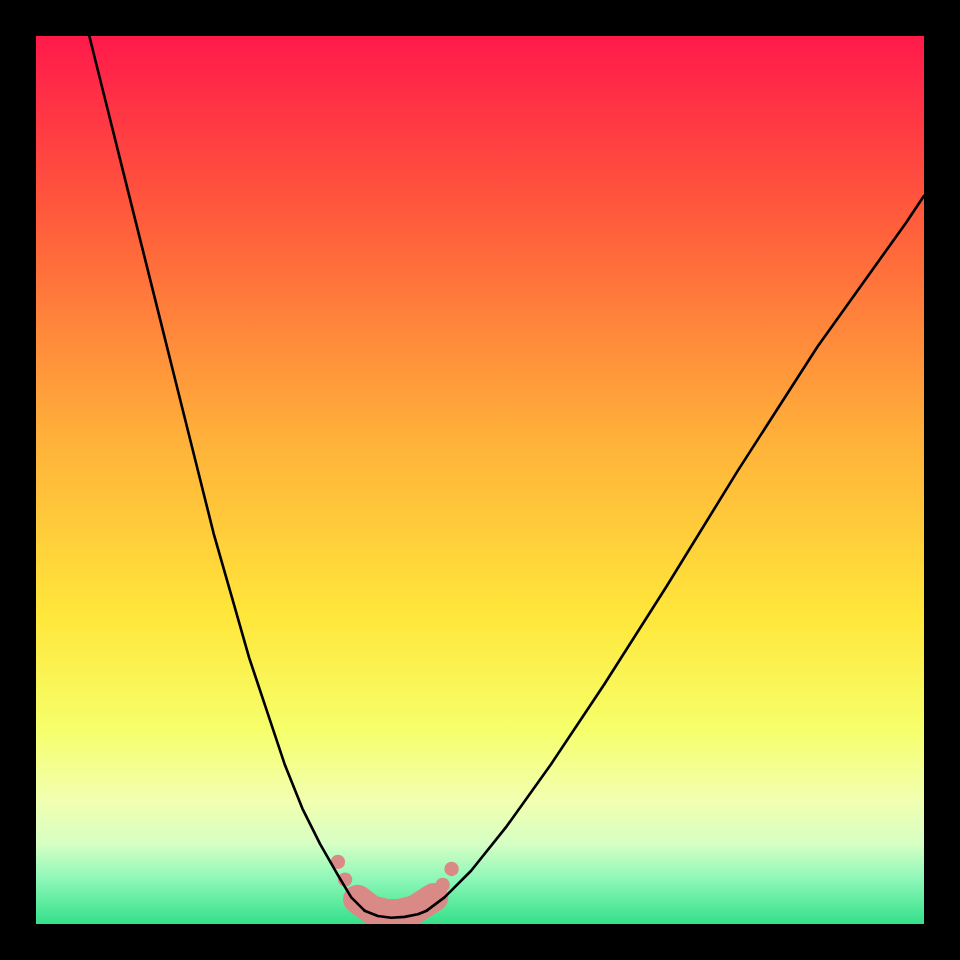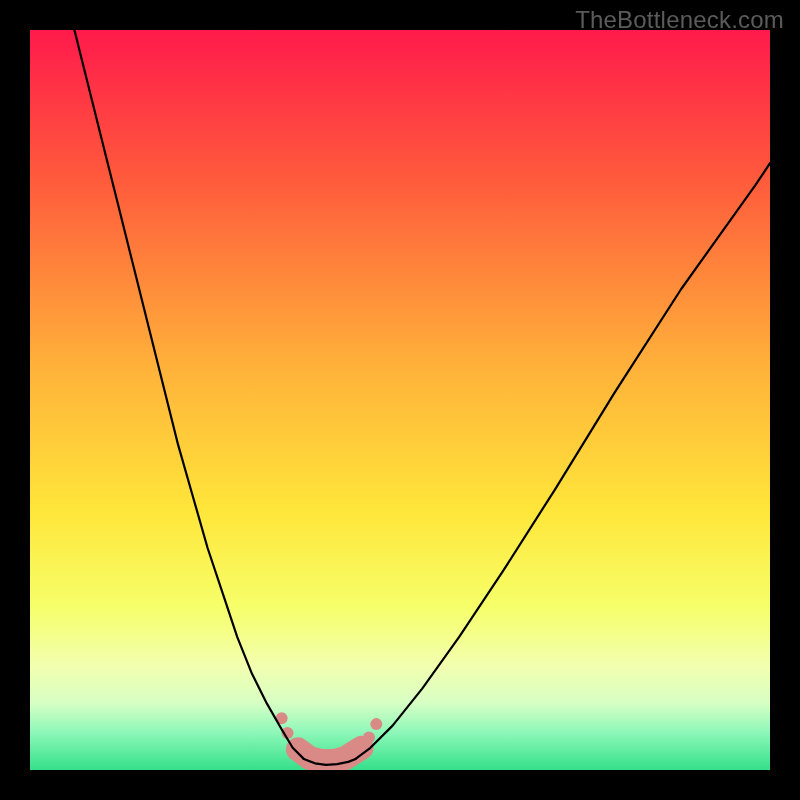--- a/index.html
+++ b/index.html
@@ -41,21 +41,20 @@
     position: absolute;
     left: 0;
     top: 0;
   }
 </style>
 </head>
 <body>
 
 <div class="frame">
 
-  <div class="watermark">TheBottleneck.com</div>
 
   <div class="plot-area">
     <svg id="chart-svg" width="740" height="740" viewBox="0 0 740 740">
       <defs>
         <linearGradient id="bg-grad" x1="0" y1="0" x2="0" y2="1">
             <stop offset="0.0%" stop-color="#ff1a4b"></stop>
             <stop offset="20.0%" stop-color="#ff5a3c"></stop>
             <stop offset="45.0%" stop-color="#ffb03a"></stop>
             <stop offset="65.0%" stop-color="#ffe63a"></stop>
             <stop offset="78.0%" stop-color="#f6ff6a"></stop>

